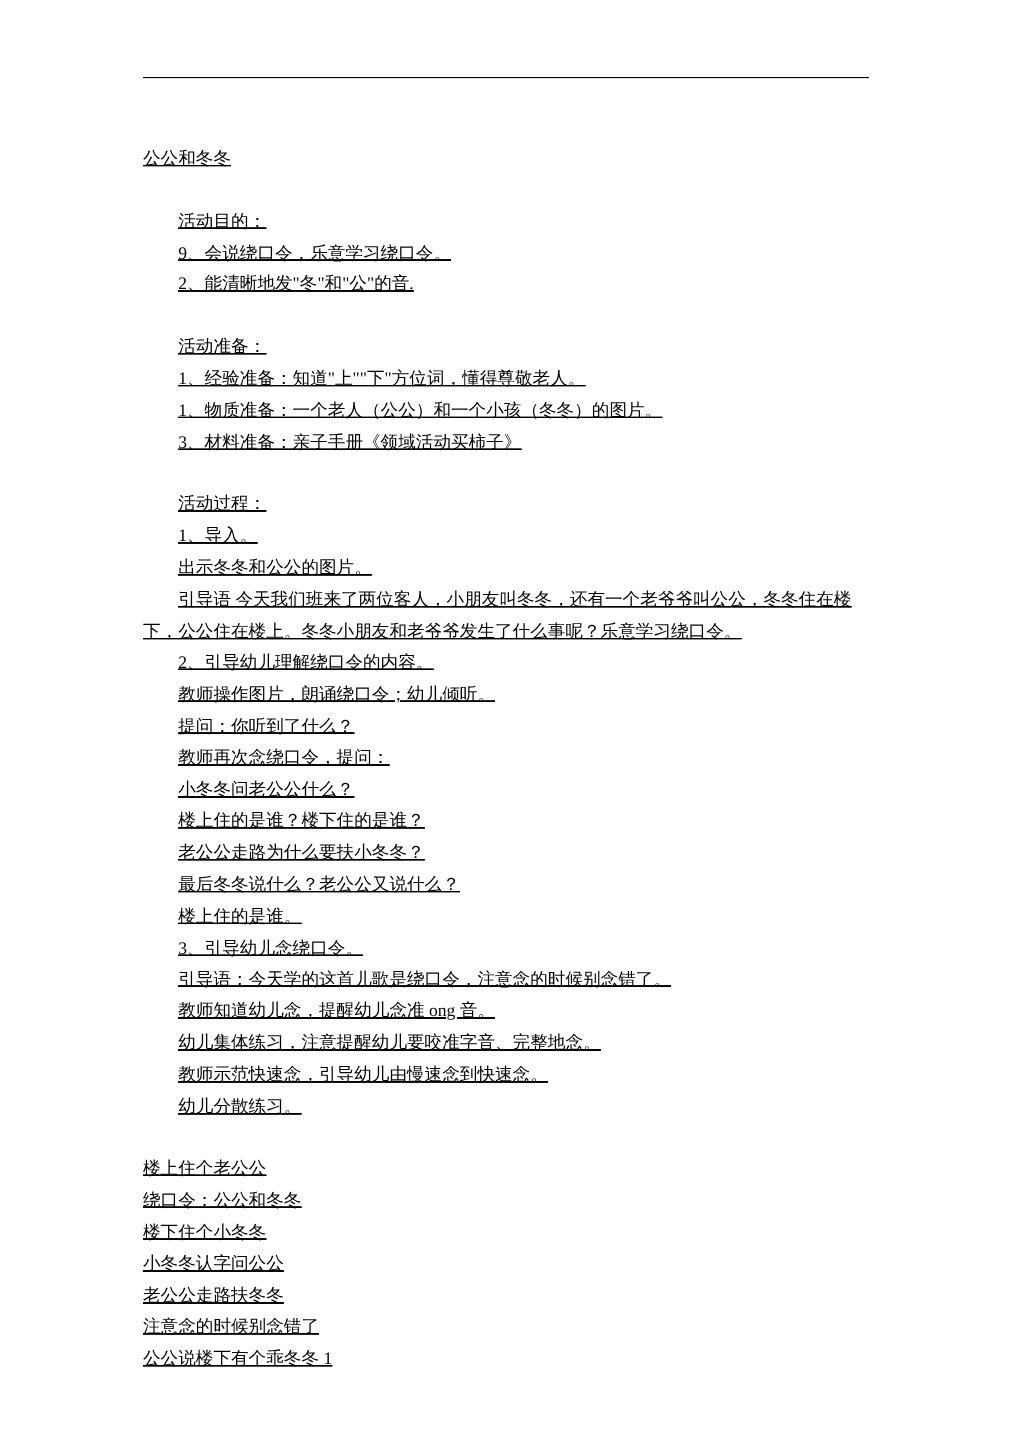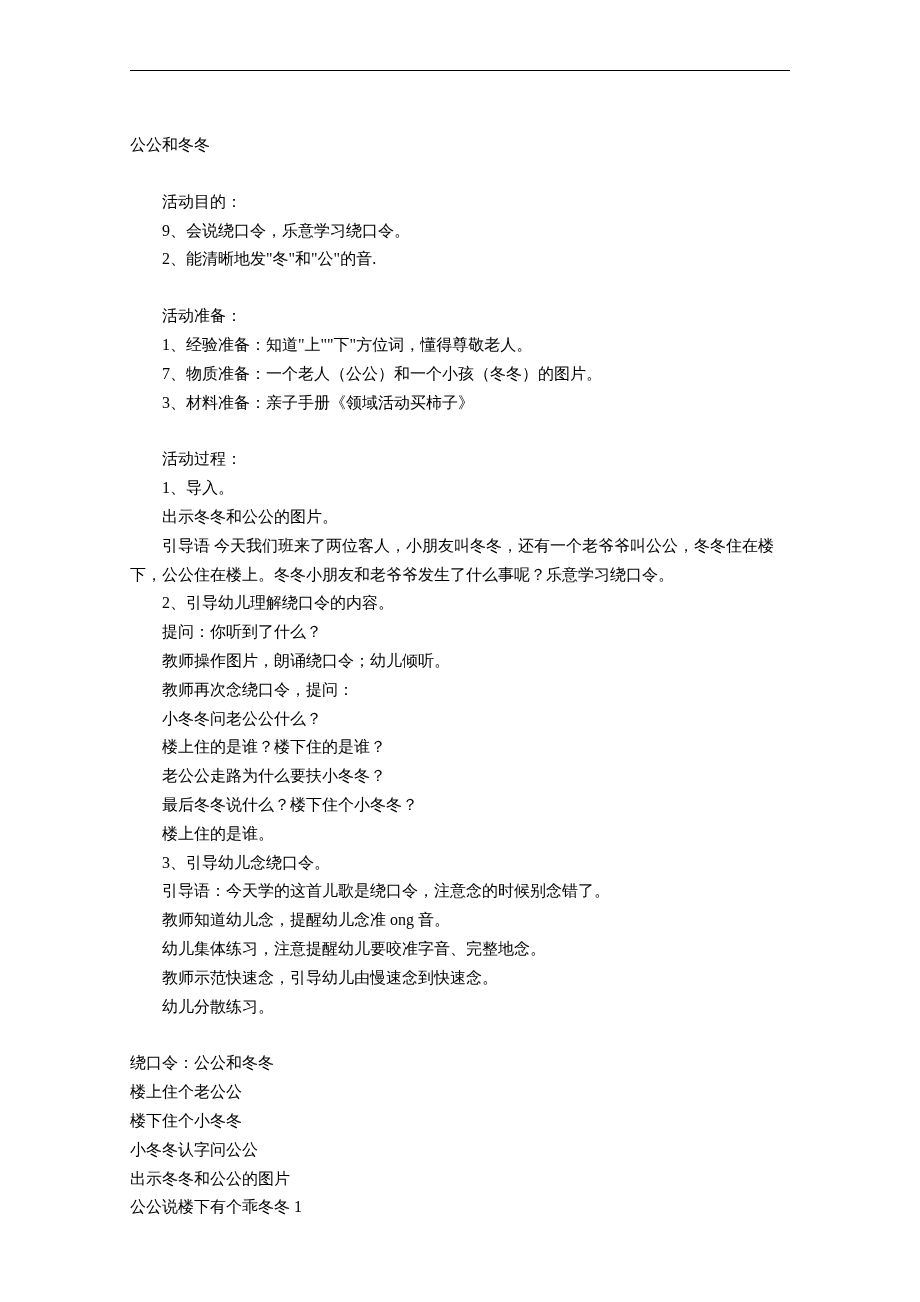--- a/index.html
+++ b/index.html
@@ -1,15 +1,15 @@
 <!DOCTYPE html>
 <html><head>
 <meta charset="utf-8">
 <style>
-  * { margin: 0; padding: 0; box-sizing: border-box; }
+  * { margin: 0; padding: 0; box-sizing: border-box; text-decoration: underline; }
   body {
     width: 920px;
     height: 1302px;
     background: #ffffff;
     font-family: "SimSun", "宋体", serif;
     font-size: 16px;
     line-height: 1.8;
     color: #000000;
     position: relative;
   }
@@ -46,47 +46,48 @@
 
   <div class="section">
     <p class="indent">活动目的：</p>
     <p class="indent">9、会说绕口令，乐意学习绕口令。</p>
     <p class="indent">2、能清晰地发"冬"和"公"的音.</p>
   </div>
 
   <div class="section">
     <p class="indent">活动准备：</p>
     <p class="indent">1、经验准备：知道"上""下"方位词，懂得尊敬老人。</p>
-    <p class="indent">7、物质准备：一个老人（公公）和一个小孩（冬冬）的图片。</p>
+    <p class="indent">1、物质准备：一个老人（公公）和一个小孩（冬冬）的图片。</p>
     <p class="indent">3、材料准备：亲子手册《领域活动买柿子》</p>
   </div>
 
   <div class="section">
     <p class="indent">活动过程：</p>
     <p class="indent">1、导入。</p>
     <p class="indent">出示冬冬和公公的图片。</p>
     <p class="indent">引导语 今天我们班来了两位客人，小朋友叫冬冬，还有一个老爷爷叫公公，冬冬住在楼下，公公住在楼上。冬冬小朋友和老爷爷发生了什么事呢？乐意学习绕口令。</p>
     <p class="indent">2、引导幼儿理解绕口令的内容。</p>
+    <p class="indent">教师操作图片，朗诵绕口令；幼儿倾听。</p>
     <p class="indent">提问：你听到了什么？</p>
-    <p class="indent">教师操作图片，朗诵绕口令；幼儿倾听。</p>
     <p class="indent">教师再次念绕口令，提问：</p>
     <p class="indent">小冬冬问老公公什么？</p>
     <p class="indent">楼上住的是谁？楼下住的是谁？</p>
     <p class="indent">老公公走路为什么要扶小冬冬？</p>
-    <p class="indent">最后冬冬说什么？楼下住个小冬冬？</p>
+    <p class="indent">最后冬冬说什么？老公公又说什么？</p>
     <p class="indent">楼上住的是谁。</p>
     <p class="indent">3、引导幼儿念绕口令。</p>
     <p class="indent">引导语：今天学的这首儿歌是绕口令，注意念的时候别念错了。</p>
     <p class="indent">教师知道幼儿念，提醒幼儿念准 ong 音。</p>
     <p class="indent">幼儿集体练习，注意提醒幼儿要咬准字音、完整地念。</p>
     <p class="indent">教师示范快速念，引导幼儿由慢速念到快速念。</p>
     <p class="indent">幼儿分散练习。</p>
   </div>
 
   <div class="tongue-twister">
+    <p>楼上住个老公公</p>
     <p>绕口令：公公和冬冬</p>
-    <p>楼上住个老公公</p>
     <p>楼下住个小冬冬</p>
     <p>小冬冬认字问公公</p>
-    <p>出示冬冬和公公的图片</p>
+    <p>老公公走路扶冬冬</p>
+    <p>注意念的时候别念错了</p>
     <p>公公说楼下有个乖冬冬 1</p>
   </div>
 </div>
 
 </body></html>

